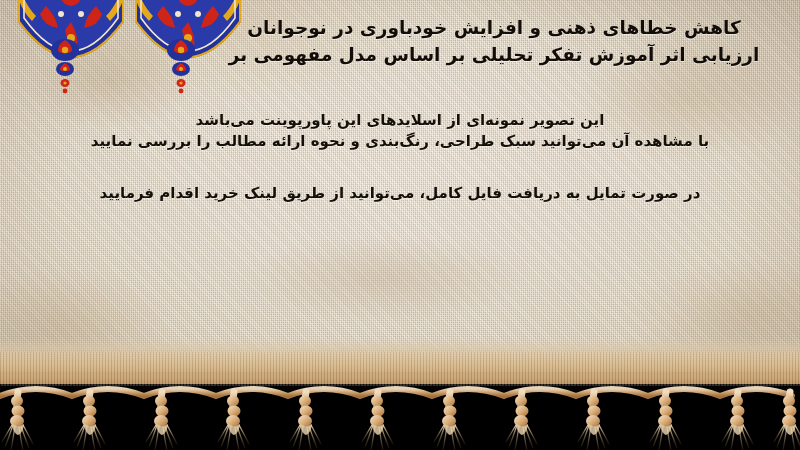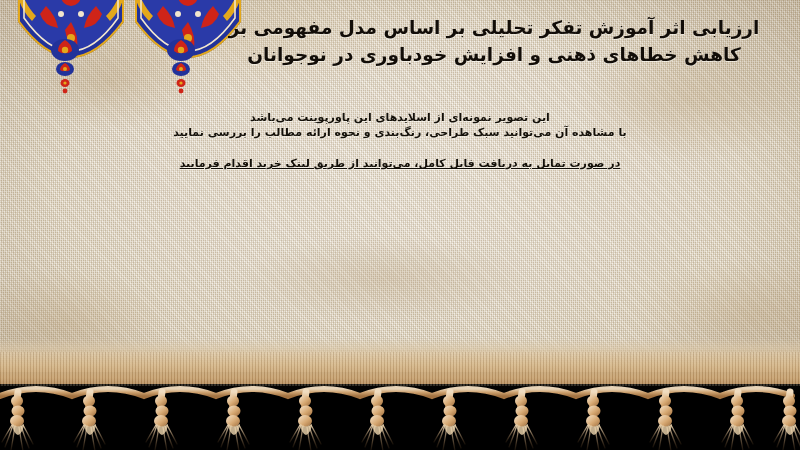--- a/index.html
+++ b/index.html
@@ -72,30 +72,30 @@
     color:#120d08;
     font-size:18.5px;
     font-weight:700;
     line-height:1.47;
     letter-spacing:0;
     text-shadow:0 1px 0 rgba(255,253,246,.55);
   }
   .body-block{
     position:absolute;top:104px;right:18px;width:764px;
     color:#141009;
-    font-size:11px;
+    font-size:15px;
     font-weight:700;
     line-height:1.38;
     text-align:center;
     text-shadow:0 1px 0 rgba(255,253,246,.50);
   }
   .body-line{margin:0;padding:0;}
   .body-line.l1{margin-top:6px;}
   .body-line.l2{}
-  .body-line.l3{margin-top:16px;text-decoration:underline;}
+  .body-line.l3{margin-top:32px;}
 
   
   .fringe-zone{
     position:absolute;left:0;right:0;bottom:0;height:112px;
   }
   .black-band{
     position:absolute;left:0;right:0;bottom:0;height:78px;
     background:linear-gradient(180deg,#090806 0%,#010101 30%,#000 100%);
   }
   .carpet-edge{
@@ -243,22 +243,22 @@
       <circle cx="17" cy="31" r="2" fill="#e3a81c"></circle>
       <ellipse cx="17" cy="45" rx="4.5" ry="4" fill="#cf2418"></ellipse>
       <circle cx="17" cy="45" r="1.6" fill="#e3a81c"></circle>
       <circle cx="17" cy="53" r="2.4" fill="#cf2418"></circle>
     </svg>
   </div>
 
   <div class="text-layer">
 
     <div class="title">
+      <div>کاهش خطاهای ذهنی و افزایش خودباوری در نوجوانان</div>
       <div>ارزیابی اثر آموزش تفکر تحلیلی بر اساس مدل مفهومی بر</div>
-      <div>کاهش خطاهای ذهنی و افزایش خودباوری در نوجوانان</div>
     </div>
 
     <div class="body-block">
       <p class="body-line l1">این تصویر نمونه‌ای از اسلایدهای این پاورپوینت می‌باشد</p>
       <p class="body-line l2">با مشاهده آن می‌توانید سبک طراحی، رنگ‌بندی و نحوه ارائه مطالب را بررسی نمایید</p>
       <p class="body-line l3">در صورت تمایل به دریافت فایل کامل، می‌توانید از طریق لینک خرید اقدام فرمایید</p>
     </div>
   </div>
 
   <div class="fringe-zone">

